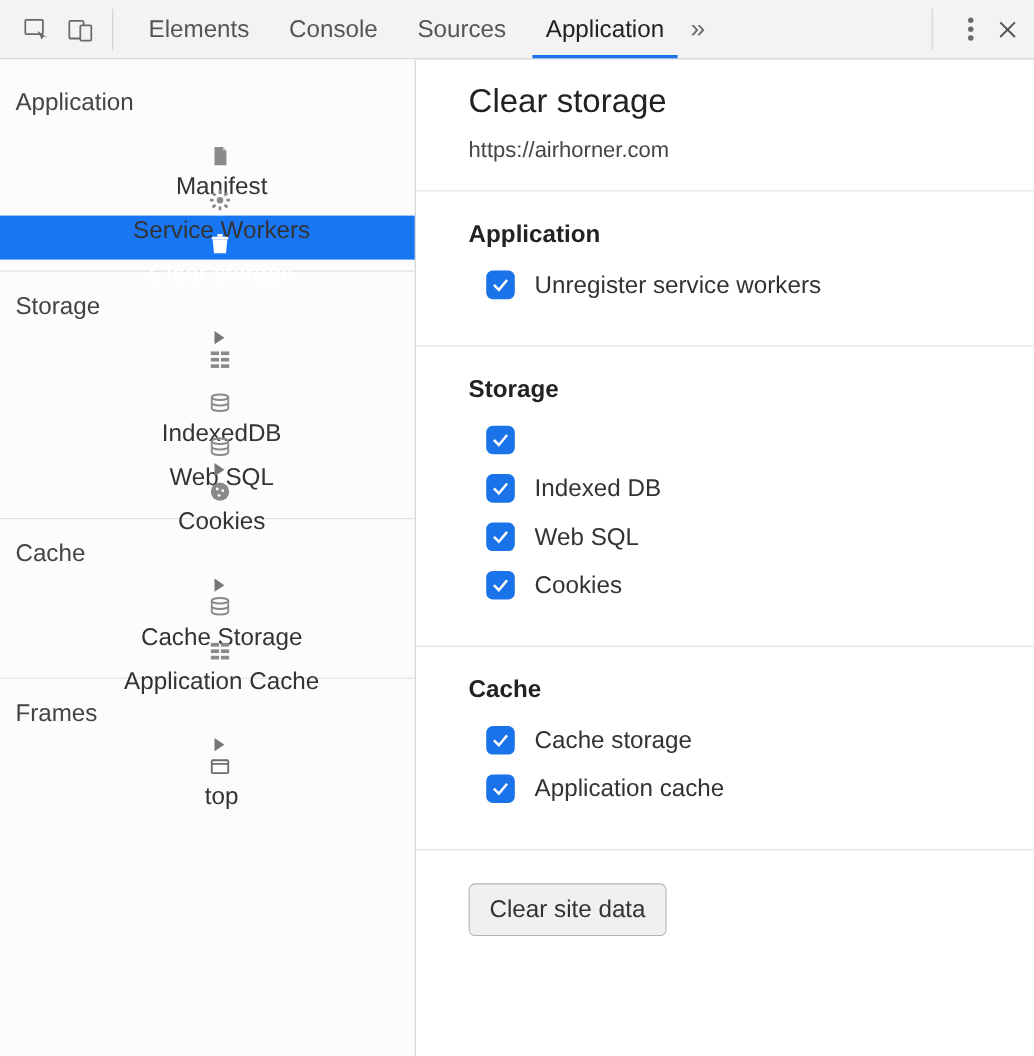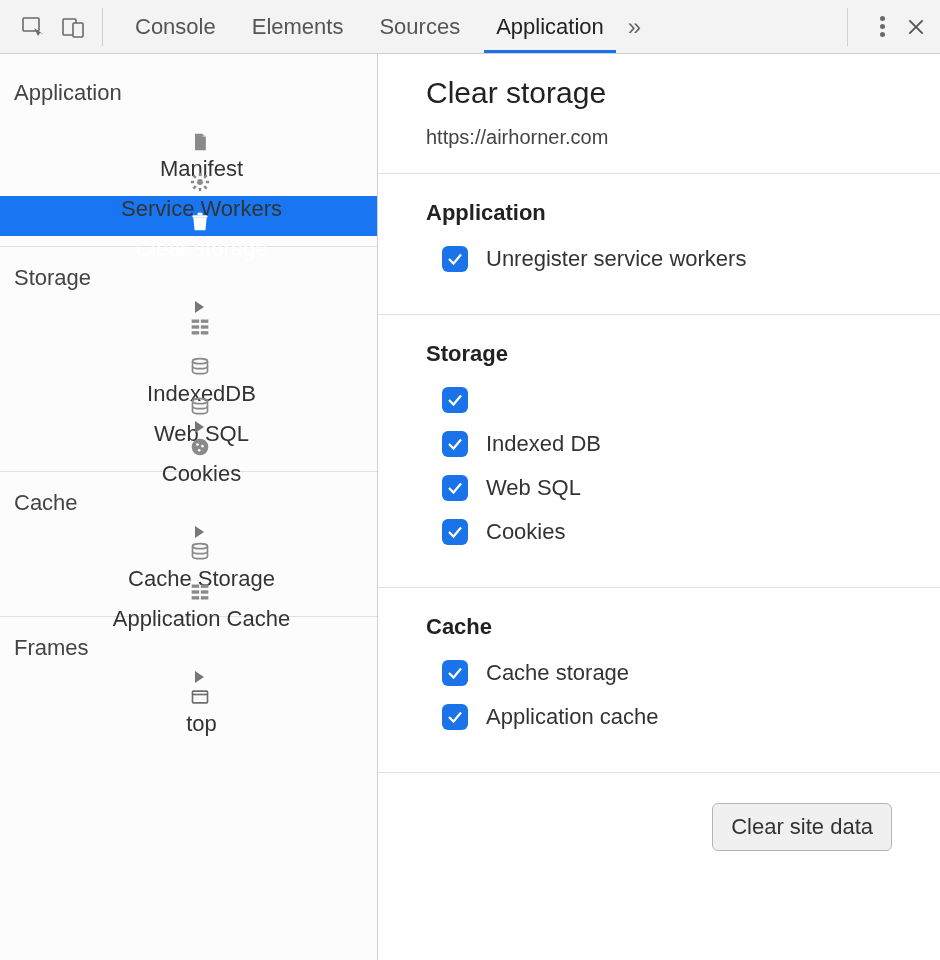--- a/index.html
+++ b/index.html
@@ -70,21 +70,21 @@
   .chk{
     width:26px;height:26px;border-radius:6px;background:var(--check-blue);
     display:flex;align-items:center;justify-content:center;flex-shrink:0;
   }
   .chk svg{width:18px;height:18px;stroke:#fff;stroke-width:3;fill:none;}
   .btn{
     display:inline-block;padding:10px 18px;font-size:22px;color:#333;
     background:var(--button-bg);border:1px solid var(--button-border);
     border-radius:6px;cursor:default;
   }
-  .btn-wrap{padding:30px 48px;text-align:right;}
+  .btn-wrap{padding:30px 48px;}
 </style>
 </head>
 <body>
 
 <div class="toolbar">
   <div class="tool-icon">
     <svg viewBox="0 0 24 24">
         <rect x="2" y="3" width="16" height="13" rx="1"></rect>
         <path d="M13 13 l4 8 l2 -3 l3 1 z" fill="#6a6a6a" stroke="none"></path>
       </svg>
@@ -92,24 +92,24 @@
   <div class="tool-icon" style="margin-left:10px">
     <svg viewBox="0 0 24 24">
         <rect x="2" y="4" width="13" height="16" rx="1"></rect>
         <rect x="12" y="8" width="10" height="14" rx="1" fill="#f3f3f3"></rect>
       </svg>
   </div>
   <div class="tool-sep"></div>
 
   <div class="tabs">
     <div class="tab">
+        <span>Elements</span>
+      </div>
+    <div class="tab">
         <span>Console</span>
-      </div>
-    <div class="tab">
-        <span>Elements</span>
       </div>
     <div class="tab">
         <span>Sources</span>
       </div>
     <div class="tab active">
         <span>Application</span>
       </div>
   </div>
 
   <div class="overflow">»</div>

